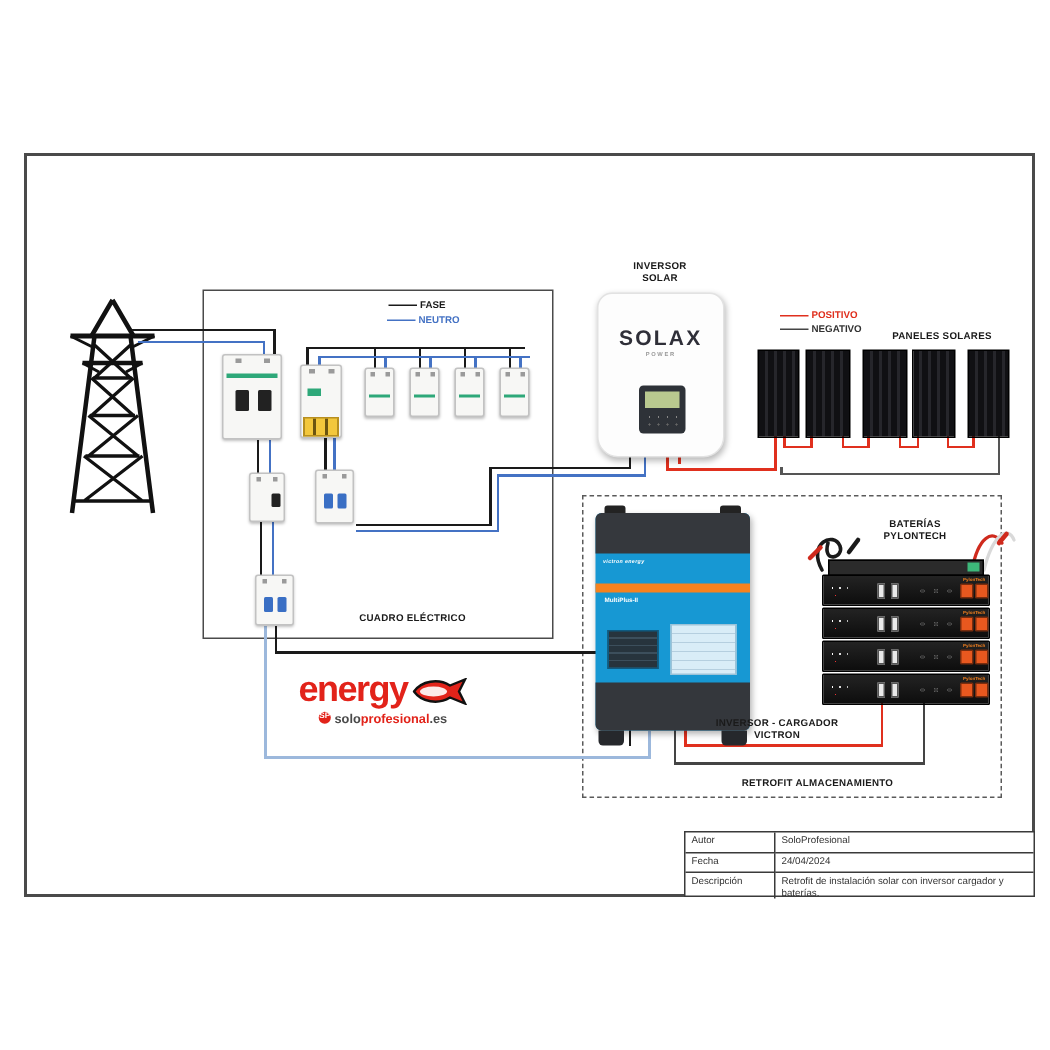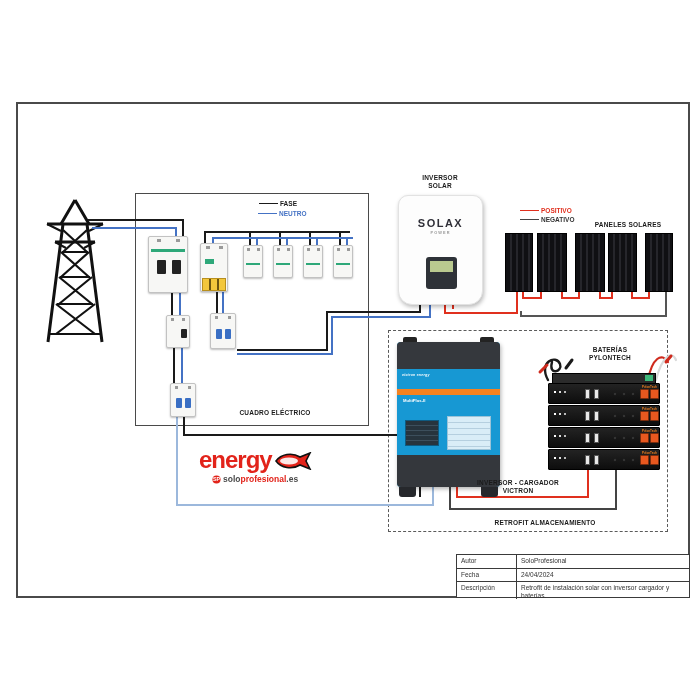--- a/index.html
+++ b/index.html
@@ -33,26 +33,26 @@
   .bat .brand { position:absolute; right:2px; top:1px; font-size:6px; transform:scale(.5); transform-origin:right top; color:#f07e1e; font-weight:bold; white-space:nowrap; }
 
   
   .tblock { position:absolute; left:456px; top:554px; width:234px; height:44px; border:1.4px solid #3a3a3a; display:grid; grid-template-columns:60px 1fr; grid-template-rows:14px 13px 1fr; font-size:6.5px; color:#333; background:#fff; }
   .tblock > div { border-right:1px solid #3a3a3a; border-bottom:1px solid #3a3a3a; padding:2px 0 0 4px; }
   .tblock > div:nth-child(2n) { border-right:none; }
   .tblock > div:nth-child(5), .tblock > div:nth-child(6) { border-bottom:none; }
   .tblock .desc { line-height:7.5px; padding-right:4px; }
 
   .fischer-word { position:absolute; left:199px; top:448px; font-size:24px; line-height:24px; font-weight:bold; letter-spacing:-1px; color:#e2231a; }
-  .tagline { position:absolute; left:212px; top:474px; font-size:8.5px; font-weight:bold; color:#4a4a4a; display:flex; align-items:flex-end; gap:2px; }
+  .tagline { position:absolute; left:212px; top:474px; font-size:8.5px; font-weight:bold; color:#4a4a4a; display:flex; align-items:flex-start; gap:2px; }
   .sp-badge { width:9px; height:9px; border-radius:50%; background:#e2231a; color:#fff; font-size:6px; line-height:9px; text-align:center; transform:scale(.9); font-weight:bold; }
   .red-t { color:#e2231a; }
 
   .solax { position:absolute; left:398px; top:195px; width:85px; height:110px; background:#fdfdfd; border:1px solid #e2e2e2; border-radius:10px 10px 14px 14px; box-shadow:1px 2px 4px rgba(0,0,0,.28); text-align:center; }
-  .solax .brand { margin-top:21px; font-size:11px; font-weight:bold; letter-spacing:1.5px; color:#2f2f38; }
+  .solax .brand { margin-top:21px; font-size:14px; font-weight:bold; letter-spacing:1.5px; color:#2f2f38; }
   .solax .sub { font-size:7px; transform:scale(.55); color:#999; letter-spacing:2px; font-weight:bold; }
   .solax .cpanel { position:absolute; left:27px; top:61px; width:31px; height:32px; background:#2e3238; border-radius:3px; }
   .solax .lcd { position:absolute; left:4px; top:4px; width:23px; height:11px; background:#b9c98f; }
   .solax .keys { position:absolute; left:4px; top:19px; width:23px; height:9px;
     background:radial-gradient(circle 1.1px at 3px 2px,#888 60%,transparent 62%),radial-gradient(circle 1.1px at 9px 2px,#888 60%,transparent 62%),radial-gradient(circle 1.1px at 15px 2px,#888 60%,transparent 62%),radial-gradient(circle 1.1px at 21px 2px,#888 60%,transparent 62%),radial-gradient(circle 1.1px at 3px 7px,#666 60%,transparent 62%),radial-gradient(circle 1.1px at 9px 7px,#666 60%,transparent 62%),radial-gradient(circle 1.1px at 15px 7px,#666 60%,transparent 62%),radial-gradient(circle 1.1px at 21px 7px,#666 60%,transparent 62%); }
 
   .victron { position:absolute; left:397px; top:342px; width:103px; height:145px; background:#1798d3; border-radius:4px; box-shadow:1px 2px 4px rgba(0,0,0,.3); }
   .victron .cap-top { position:absolute; left:0; top:0; width:103px; height:27px; background:#35383d; border-radius:4px 4px 0 0; }
   .victron .cap-bot { position:absolute; left:0; top:113px; width:103px; height:32px; background:#34373c; border-radius:0 0 4px 4px; }
   .victron .tab { position:absolute; top:-5px; width:14px; height:6px; background:#232323; border-radius:2px 2px 0 0; }

